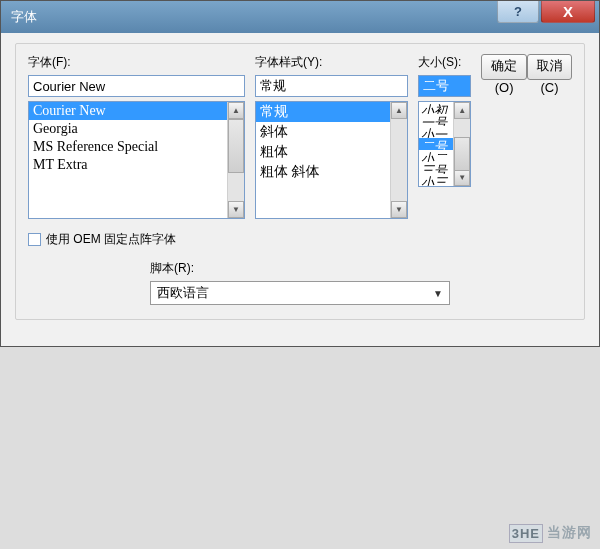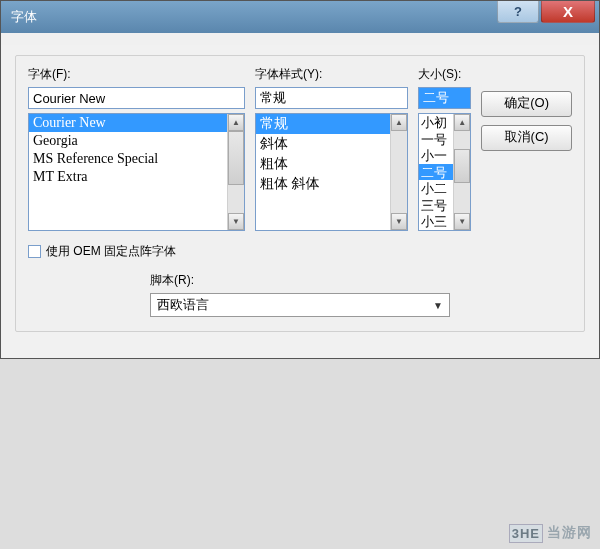--- a/index.html
+++ b/index.html
@@ -54,21 +54,20 @@
   .win-btn.close {
     background: linear-gradient(#e07476,#c0392b);
     color: #fff;
     width: 54px;
     margin-right: 4px;
     font-size: 15px;
   }
   .body {
     padding: 10px 14px 26px 14px;
     background: #f1f1f1;
-    margin-top: 12px;
   }
   .panel {
     border: 1px solid #d0d0d0;
     background: #f0f0f0;
     padding: 10px 12px 14px 12px;
     border-radius: 2px;
     position: relative;
   }
   .columns { display: flex; gap: 10px; }
   .col { display: flex; flex-direction: column; }
@@ -137,21 +136,21 @@
   .sb-thumb {
     position:absolute;
     top:0; left:0; right:0;
     height: 54px;
     background: linear-gradient(#e8e8e8,#cfcfcf);
     border:1px solid #aaa;
   }
   .col.font { width: 220px; }
   .col.style { width: 155px; }
   .col.size { width: 54px; }
-  .col.size .listwrap { height: 118px; }
+  .col.size .listwrap { height: 86px; font-style: italic; }
   .col.size .listitems .item {
     font-family: "SimSun", serif;
     font-size: 13px;
     text-align: left;
     writing-mode: vertical-rl;
     display: inline-block;
     height: auto;
   }
   .col.size .listitems {
     display:flex;
@@ -159,21 +158,21 @@
     writing-mode: horizontal-tb;
   }
   .sizecol-items .item {
     writing-mode: horizontal-tb !important;
     display:block !important;
     font-size:12.5px;
     padding:0 2px;
     line-height: 17px;
     font-family: "SimSun", serif;
   }
-  .btncol { width: 92px; display: flex; flex-direction: column; gap: 8px; }
+  .btncol { width: 92px; display: flex; flex-direction: row; }
   .dlg-btn {
     height: 26px;
     background: linear-gradient(#fdfdfd,#e2e2e2);
     border: 1px solid #8a8a8a;
     border-radius: 3px;
     font-size: 13px;
     line-height: 22px;
     text-align: center;
   }
   .chk-row { margin-top: 12px; display:flex; align-items:center; gap:5px;}

